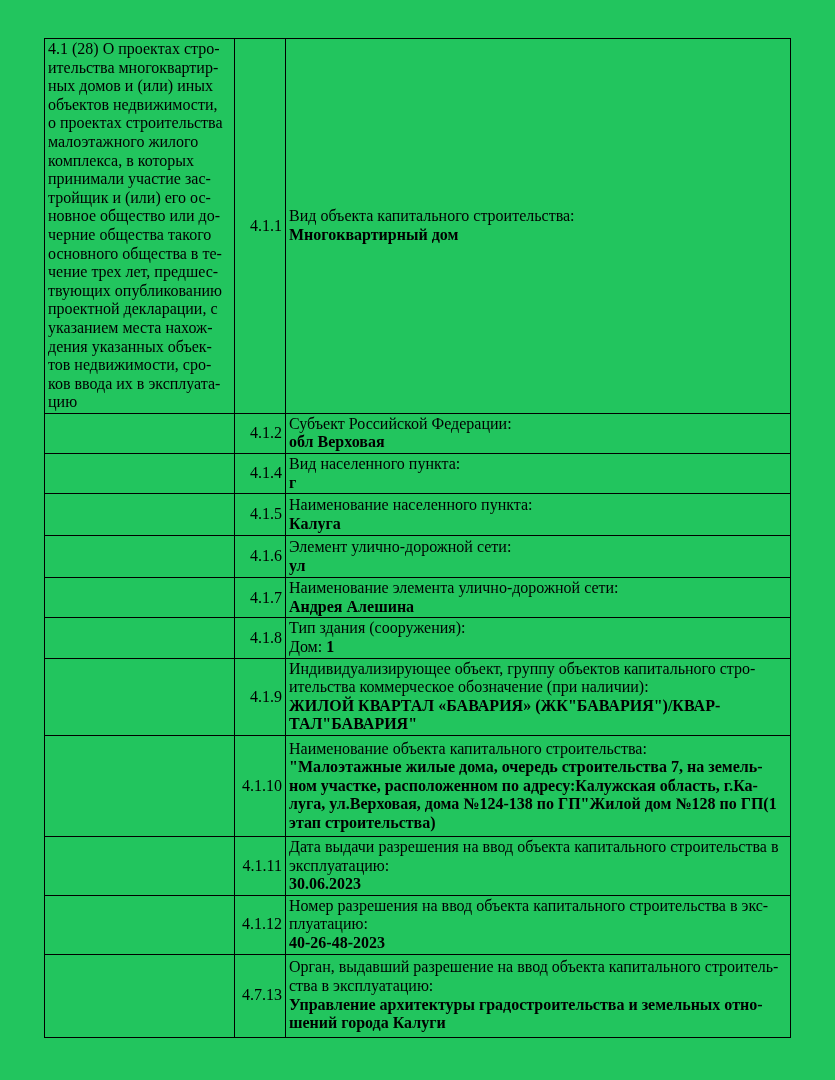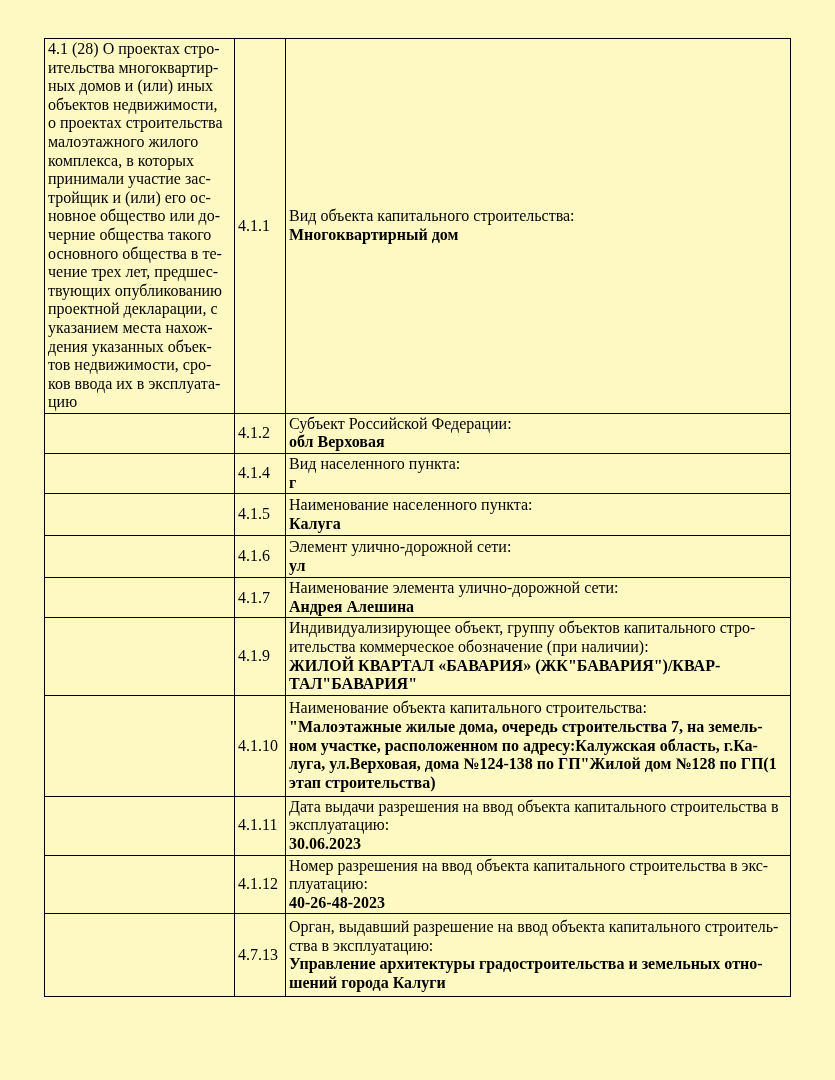--- a/index.html
+++ b/index.html
@@ -4,21 +4,21 @@
 <style>
   html, body {
     margin: 0;
     padding: 0;
     background: #ffffff;
   }
   .page {
     position: relative;
     width: 835px;
     height: 1080px;
-    background: #fef9c3;
+    background: #22c55e;
     overflow: hidden;
     font-family: "Liberation Serif", "DejaVu Serif", serif;
     color: #000000;
   }
   table.doc-table {
     position: absolute;
     left: 44px;
     top: 38px;
     width: 743px;
     border-collapse: collapse;
@@ -33,21 +33,21 @@
     color: #000000;
     overflow: hidden;
   }
   td.desc-cell {
     width: 183px;
     white-space: pre-line;
     vertical-align: top;
   }
   td.num-cell {
     width: 44px;
-    text-align: left;
+    text-align: right;
     vertical-align: middle;
   }
   td.content-cell {
     width: 498px;
   }
   .field-label {
     white-space: pre-line;
     font-weight: normal;
   }
   .field-value {
@@ -127,20 +127,28 @@
           </td>
         </tr>
         <tr style="height: 40px;">
           <td class="desc-cell"></td>
           <td class="num-cell">4.1.7</td>
           <td class="content-cell">
             <div class="field-label">Наименование элемента улично-дорожной сети:</div>
             <div class="field-value"><b>Андрея Алешина</b></div>
           </td>
         </tr>
+        <tr style="height: 39px;">
+          <td class="desc-cell"></td>
+          <td class="num-cell">4.1.8</td>
+          <td class="content-cell">
+            <div class="field-label">Тип здания (сооружения):</div>
+            <div class="field-value"><span class="value-prefix">Дом: </span><b>1</b></div>
+          </td>
+        </tr>
         <tr style="height: 75px;">
           <td class="desc-cell"></td>
           <td class="num-cell">4.1.9</td>
           <td class="content-cell">
             <div class="field-label">Индивидуализирующее объект, группу объектов капитального стро-
 ительства коммерческое обозначение (при наличии):</div>
             <div class="field-value"><b>ЖИЛОЙ КВАРТАЛ «БАВАРИЯ» (ЖК"БАВАРИЯ")/КВАР-
 ТАЛ"БАВАРИЯ"</b></div>
           </td>
         </tr>

